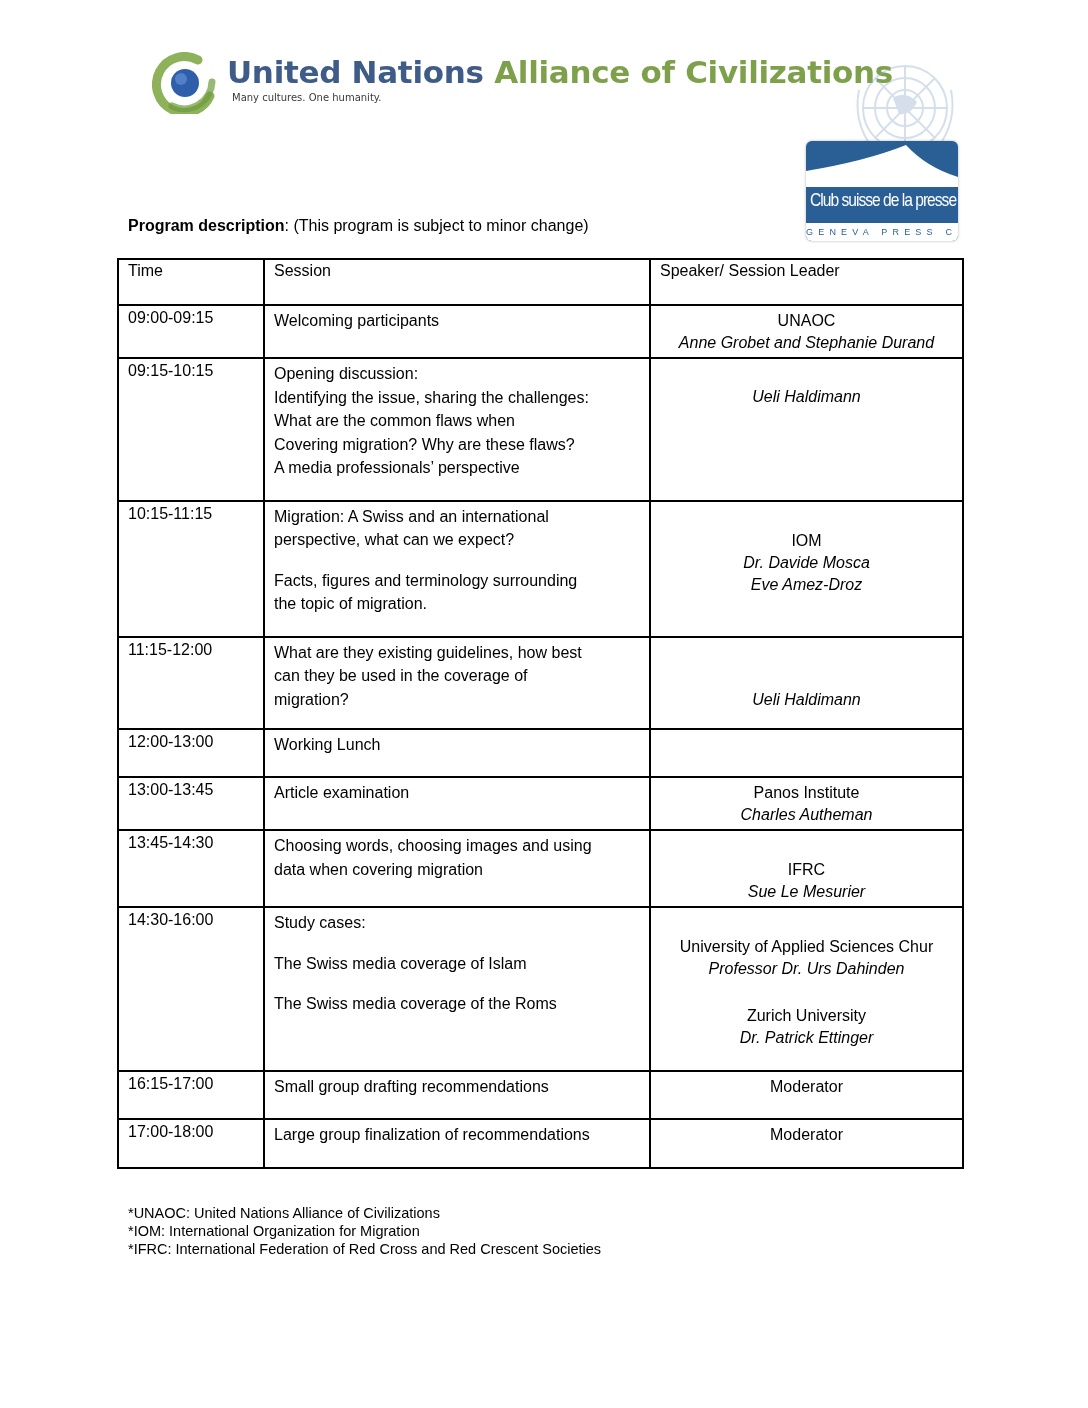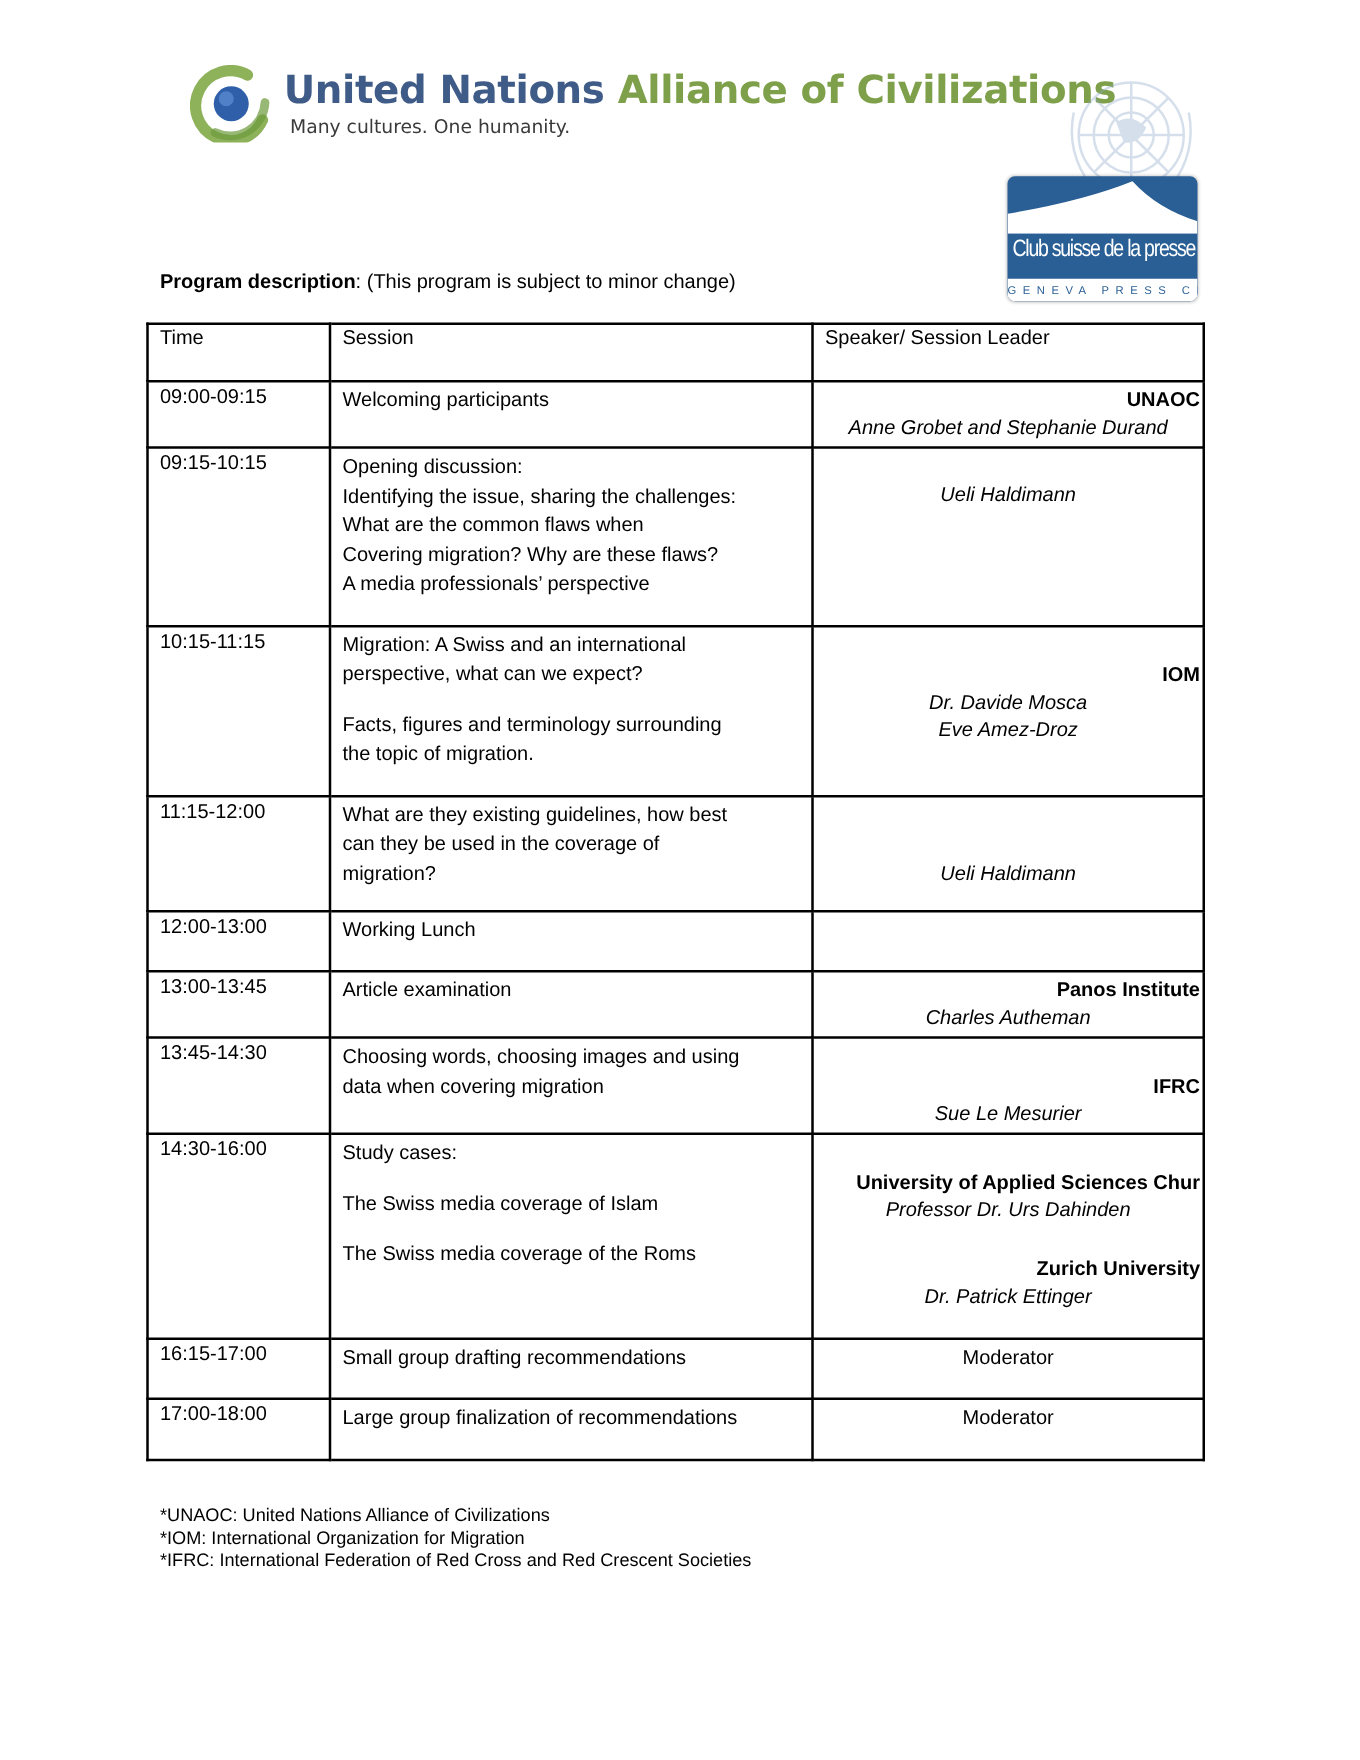--- a/index.html
+++ b/index.html
@@ -6,21 +6,21 @@
     body { width: 1088px; height: 1408px; position: relative; overflow: hidden;
            font-family: "Liberation Sans", sans-serif; color: #000; }
 
     
     .unaoc-logo { position: absolute; left: 152px; top: 44px; width: 720px; height: 80px; }
     .unaoc-emblem { position: absolute; left: 0; top: 8px; width: 66px; height: 62px; }
     .unaoc-title { position: absolute; left: 75px; top: 10px; font-size: 31px; font-weight: bold;
                    letter-spacing: -0.3px; white-space: nowrap; font-family: "DejaVu Sans", sans-serif; }
     .unaoc-title .blue { color: #3f5b87; }
     .unaoc-title .green { color: #7ea04a; }
-    .unaoc-tagline { position: absolute; left: 80px; top: 48px; font-size: 15px; color: #3a3a3a;
+    .unaoc-tagline { position: absolute; left: 80px; top: 48px; font-size: 10px; color: #3a3a3a;
                      white-space: nowrap; font-family: "DejaVu Sans", sans-serif; }
     .un-emblem { position: absolute; left: 693px; top: 6px; width: 120px; height: 126px; opacity: 0.35; }
 
     
     .press-logo { position: absolute; left: 806px; top: 141px; width: 152px; height: 100px;
                   border-radius: 6px; background: #2a5f95; overflow: hidden;
                   box-shadow: 0 0 3px rgba(0,0,0,0.3); }
     .press-mountain { position: absolute; left: 0; top: 0; width: 152px; height: 46px; }
     .press-title { position: absolute; left: 2px; top: 48px; width: 150px; color: #fff; font-size: 19px;
                    text-align: center; white-space: nowrap; letter-spacing: -1.2px;
@@ -39,21 +39,21 @@
     .schedule td, .schedule th { border: 2px solid #000; vertical-align: top; padding: 0; }
     .schedule th { text-align: left; font-weight: normal; height: 40px; padding: 2px 9px; }
     .schedule col.c-time { width: 146px; }
     .schedule col.c-session { width: 386px; }
     .schedule col.c-speaker { width: 313px; }
     .cell-time { padding: 3px 9px !important; }
     .cell-session { padding: 3px 9px !important; }
     .cell-session .line { line-height: 23.5px; }
     .cell-session .gap { height: 17px; }
     .cell-speaker { text-align: center; padding: 3px 2px !important; }
-    .sp-org { font-weight: bold; line-height: 23px; text-align: right; }
+    .sp-org { font-weight: normal; line-height: 23px; }
     .sp-name { font-style: italic; line-height: 22px; }
     .sp-plain { line-height: 23px; }
     .sp-spacer { height: 24px; }
 
     
     .footnotes { position: absolute; left: 128px; top: 1204px; font-size: 14.5px; line-height: 18px; }
   </style>
 </head>
 <body>
 

